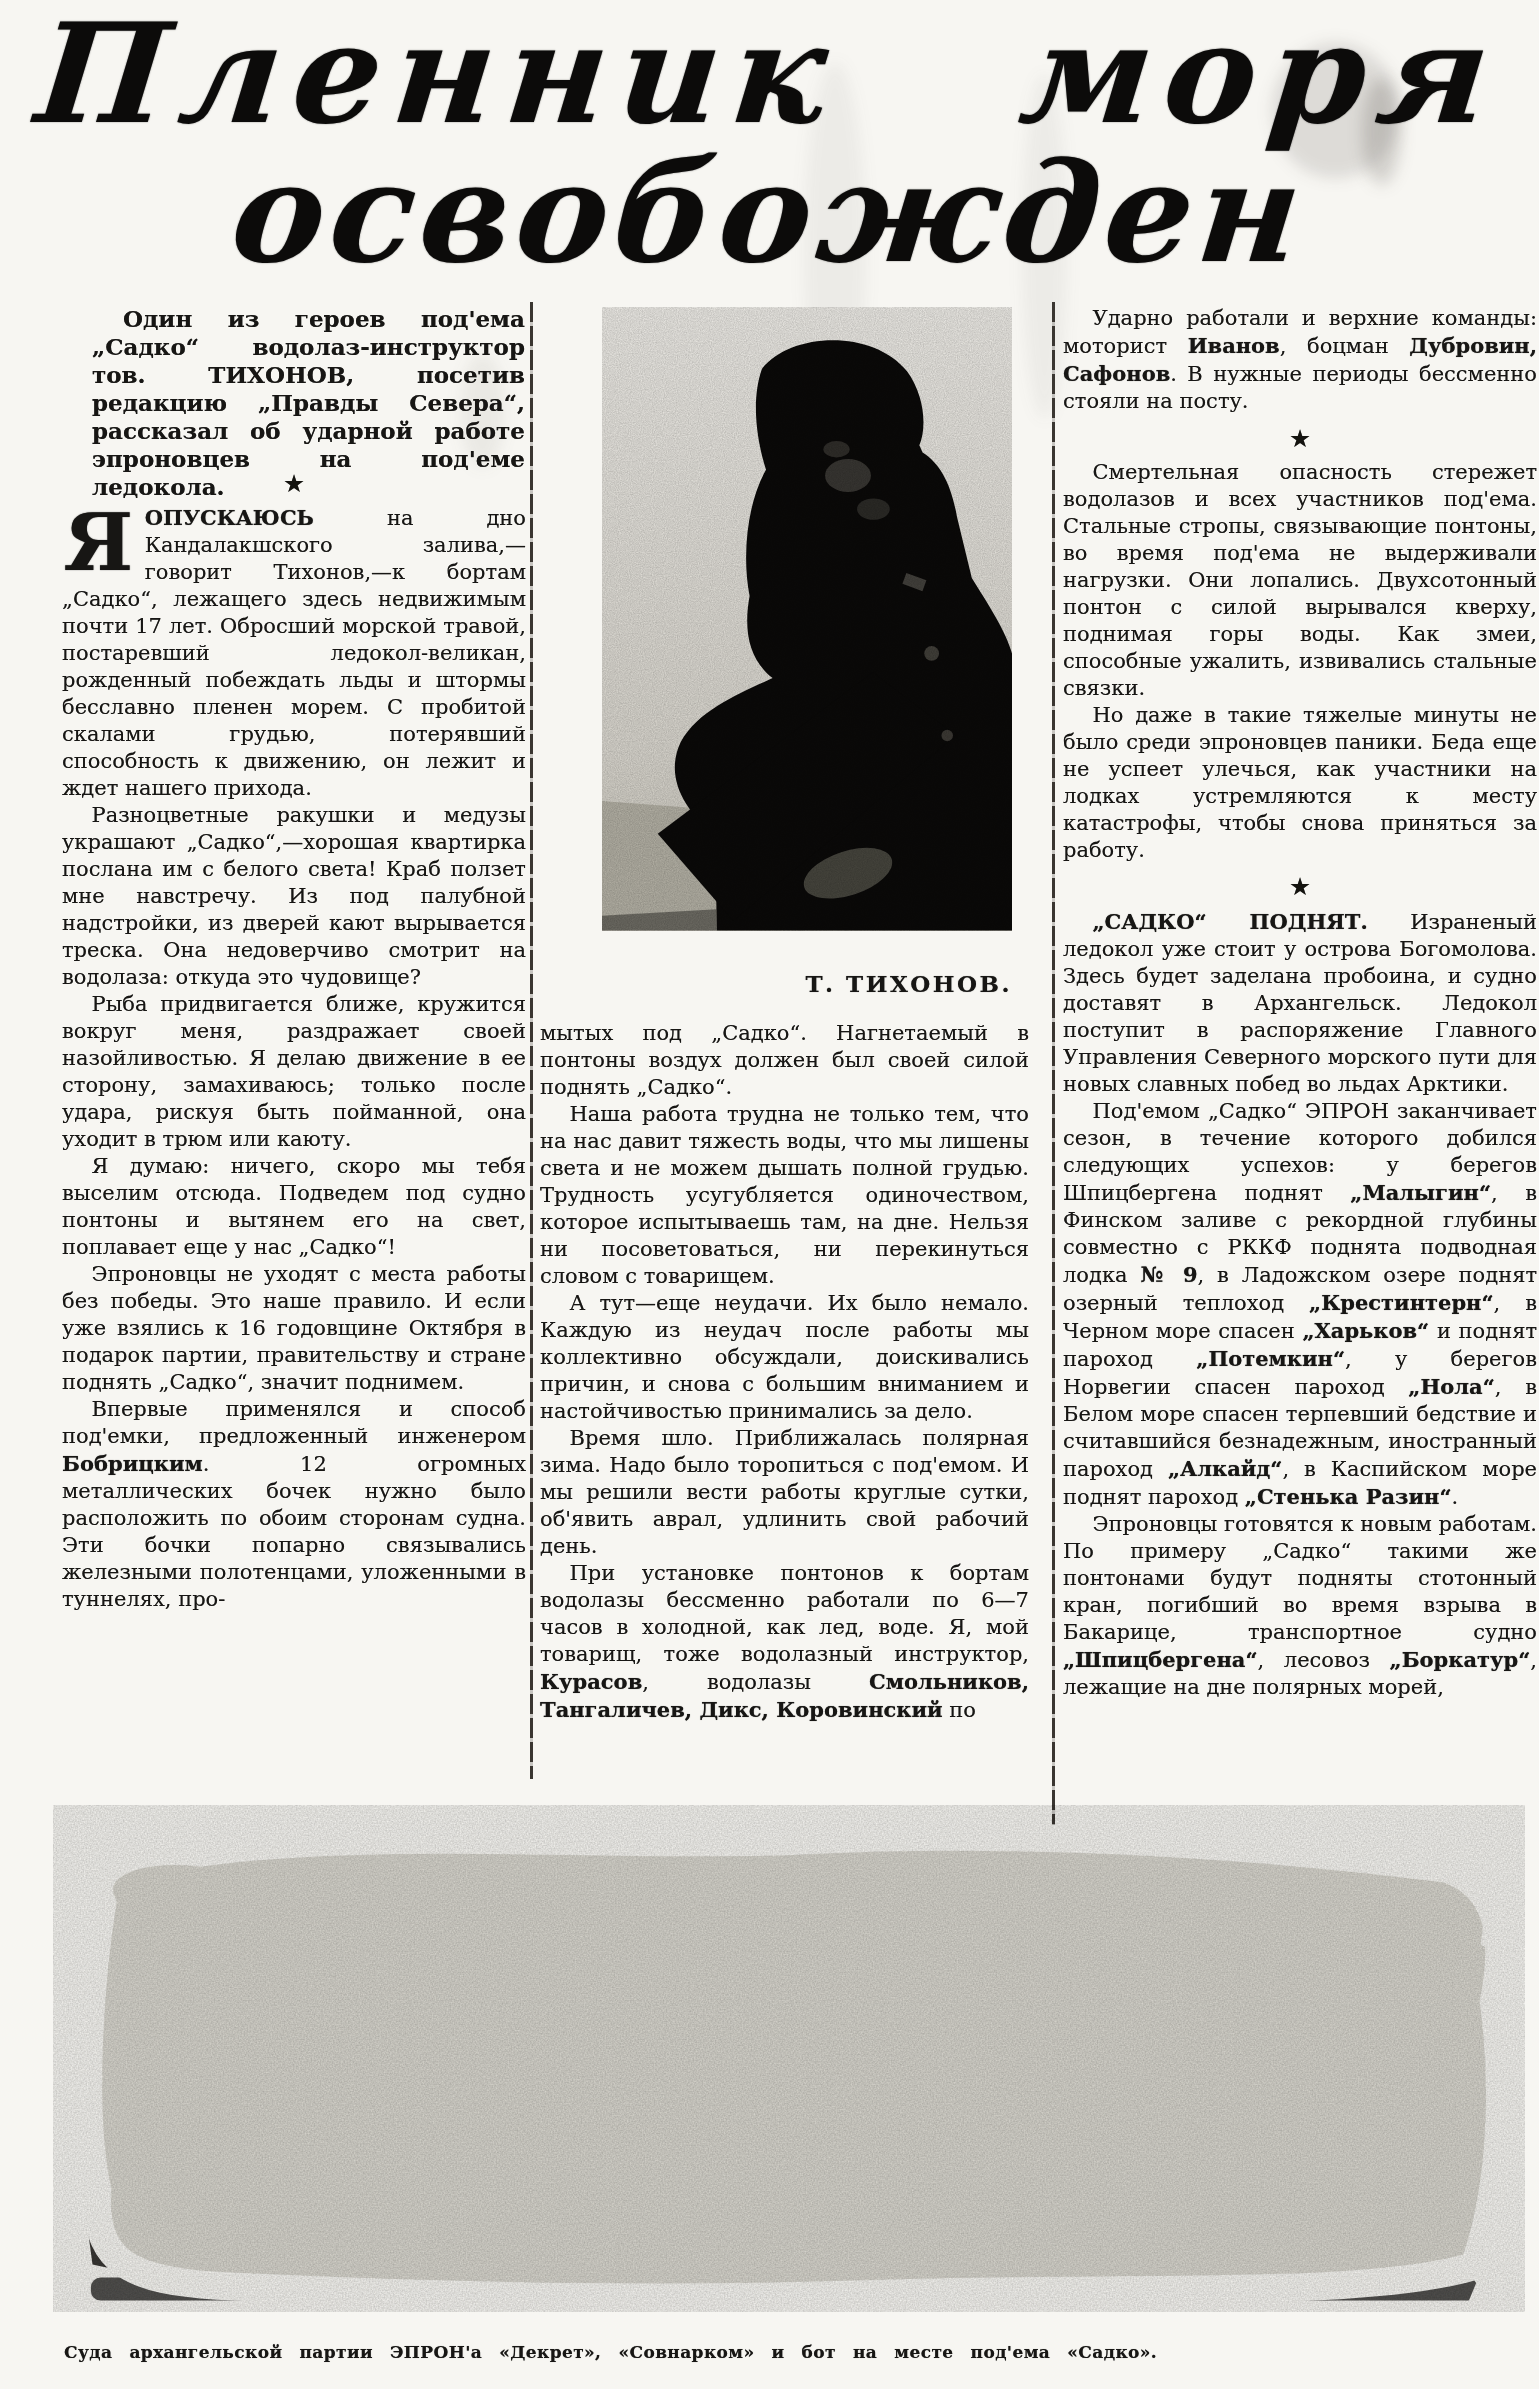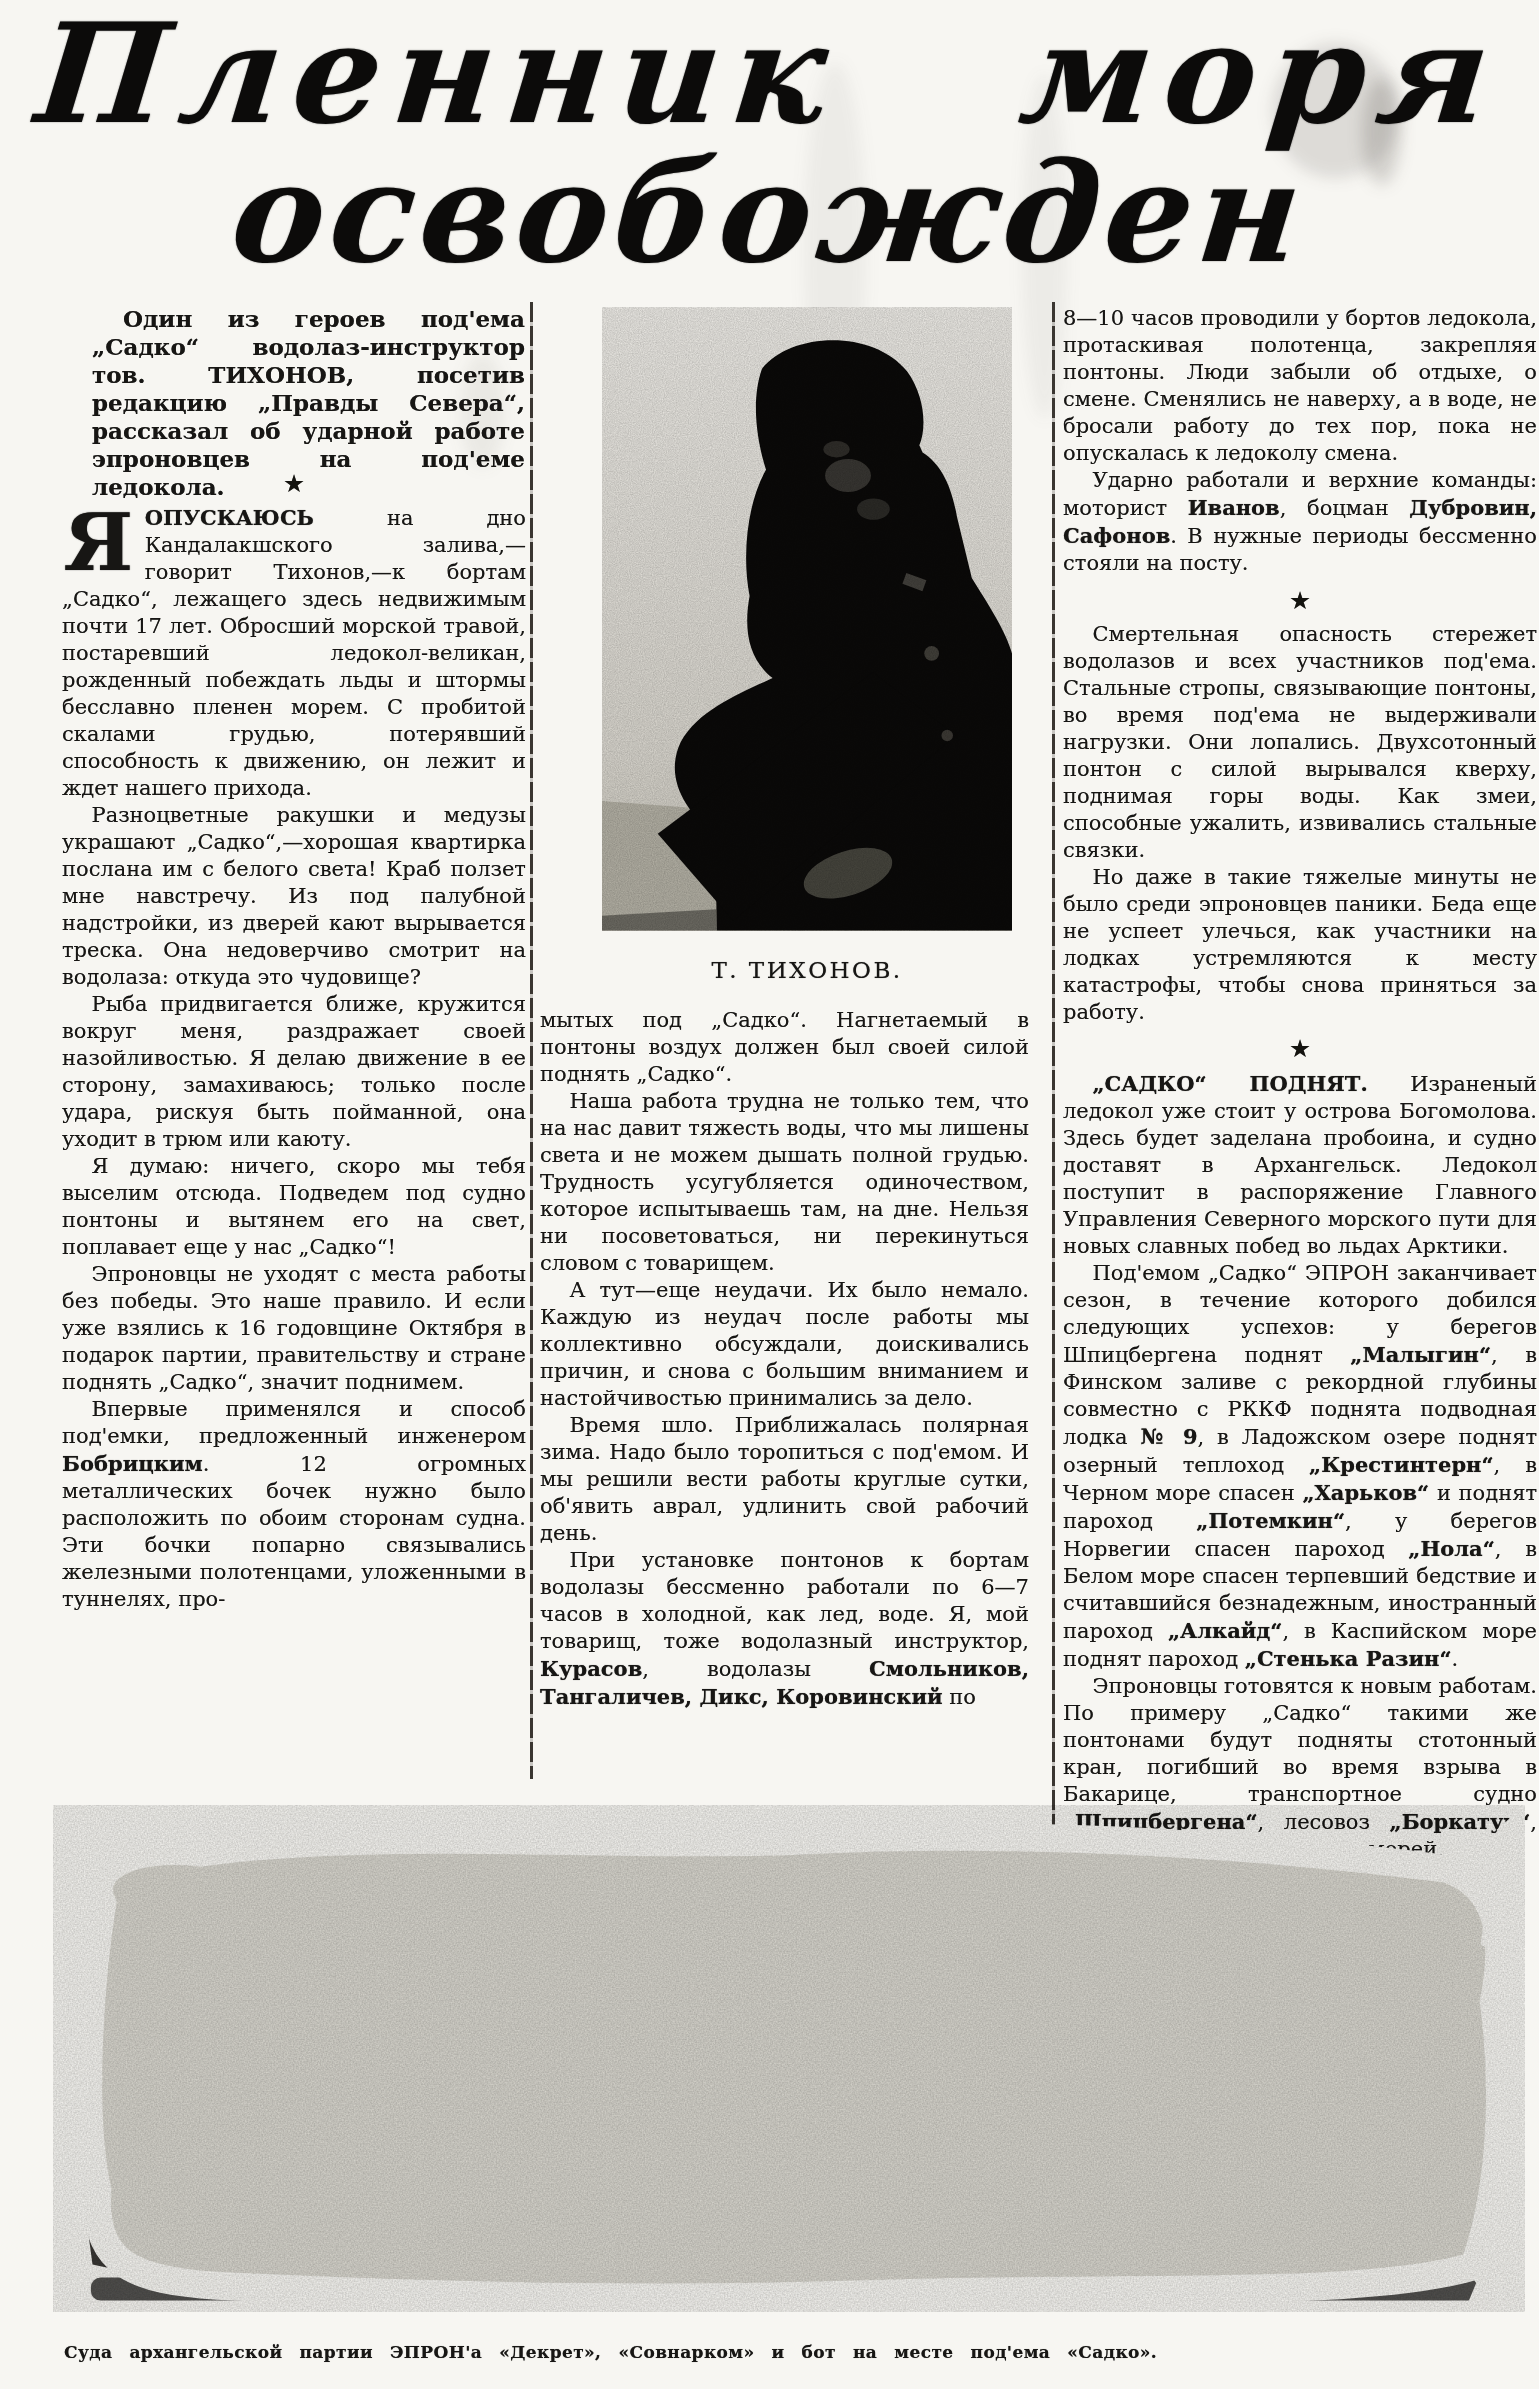--- a/index.html
+++ b/index.html
@@ -29,22 +29,22 @@
   .col-right{left:1063px;top:305px;width:474px;}
   .par{margin:0;text-indent:29.5px;}
   .par.noind{text-indent:0;}
   .par b{font-weight:bold;text-shadow:0 0 0.8px rgba(0,0,0,.7);}
   .dropcap{float:left;font-size:79px;line-height:67px;font-weight:bold;
            padding:4.9px 11.5px 0 1.6px;text-shadow:0 0 1.2px rgba(0,0,0,.7);}
   .star-sep{text-align:center;font-size:24.6px;line-height:34px;margin:6.6px 0 3.3px;color:#14130f;}
   
   .portrait{margin:4.9px 0 0 62px;width:410px;height:624px;}
   .portrait svg{display:block;width:100%;height:100%;}
-  .photo-caption{margin-top:26px;margin-left:62px;width:410px;text-align:center;
-                 font-weight:normal;font-size:23px;letter-spacing:2.5px;
+  .photo-caption{margin-top:39px;margin-left:62px;width:410px;text-align:right;
+                 font-weight:bold;font-size:23px;letter-spacing:2.5px;
                  text-shadow:0 0 0.8px rgba(0,0,0,.6);}
   .mid-text{margin-top:23px;}
   
   .ships{position:absolute;left:53px;top:1805px;width:1472px;height:507px;}
   .ships svg{display:block;width:100%;height:100%;}
   .bottom-caption{position:absolute;left:64px;top:2342px;width:1280px;
                   font-weight:bold;font-size:17px;letter-spacing:0.4px;word-spacing:10.7px;
                   text-shadow:0 0 0.7px rgba(0,0,0,.6);}
 </style>
 </head>
@@ -117,21 +117,20 @@
     <div class="mid-text">
         <p class="par noind"><span>мытых под „Садко“. Нагнетаемый в понтоны воздух должен был своей силой поднять „Садко“.</span></p>
         <p class="par"><span>Наша работа трудна не только тем, что на нас давит тяжесть воды, что мы лишены света и не можем дышать полной грудью. Трудность усугубляется одиночеством, которое испытываешь там, на дне. Нельзя ни посоветоваться, ни перекинуться словом с товарищем.</span></p>
         <p class="par"><span>А тут—еще неудачи. Их было немало. Каждую из неудач после работы мы коллективно обсуждали, доискивались причин, и снова с большим вниманием и настойчивостью принимались за дело.</span></p>
         <p class="par"><span>Время шло. Приближалась полярная зима. Надо было торопиться с под'емом. И мы решили вести работы круглые сутки, об'явить аврал, удлинить свой рабочий день.</span></p>
         <p class="par"><span>При установке понтонов к бортам водолазы бессменно работали по 6—7 часов в холодной, как лед, воде. Я, мой товарищ, тоже водолазный инструктор, </span><b>Курасов</b><span>, водолазы </span><b>Смольников, Тангаличев, Дикс, Коровинский</b><span> по</span></p>
       </div>
   </div>
 
   <div class="col col-right">
-      <p class="par noind"><span>8—10 часов проводили у бортов ледокола, протаскивая полотенца, закрепляя понтоны. Люди забыли об отдыхе, о смене. Сменялись не наверху, а в воде, не бросали работу до тех пор, пока не опускалась к ледоколу смена.</span></p>
       <p class="par"><span>Ударно работали и верхние команды: моторист </span><b>Иванов</b><span>, боцман </span><b>Дубровин, Сафонов</b><span>. В нужные периоды бессменно стояли на посту.</span></p>
       <div class="star-sep">★</div>
       <p class="par"><span>Смертельная опасность стережет водолазов и всех участников под'ема. Стальные стропы, связывающие понтоны, во время под'ема не выдерживали нагрузки. Они лопались. Двухсотонный понтон с силой вырывался кверху, поднимая горы воды. Как змеи, способные ужалить, извивались стальные связки.</span></p>
       <p class="par"><span>Но даже в такие тяжелые минуты не было среди эпроновцев паники. Беда еще не успеет улечься, как участники на лодках устремляются к месту катастрофы, чтобы снова приняться за работу.</span></p>
       <div class="star-sep">★</div>
       <p class="par"><b>„САДКО“ ПОДНЯТ.</b><span> Израненый ледокол уже стоит у острова Богомолова. Здесь будет заделана пробоина, и судно доставят в Архангельск. Ледокол поступит в распоряжение Главного Управления Северного морского пути для новых славных побед во льдах Арктики.</span></p>
       <p class="par"><span>Под'емом „Садко“ ЭПРОН заканчивает сезон, в течение которого добился следующих успехов: у берегов Шпицбергена поднят </span><b>„Малыгин“</b><span>, в Финском заливе с рекордной глубины совместно с РККФ поднята подводная лодка </span><b>№ 9</b><span>, в Ладожском озере поднят озерный теплоход </span><b>„Крестинтерн“</b><span>, в Черном море спасен </span><b>„Харьков“</b><span> и поднят пароход </span><b>„Потемкин“</b><span>, у берегов Норвегии спасен пароход </span><b>„Нола“</b><span>, в Белом море спасен терпевший бедствие и считавшийся безнадежным, иностранный пароход </span><b>„Алкайд“</b><span>, в Каспийском море поднят пароход </span><b>„Стенька Разин“</b><span>.</span></p>
       <p class="par"><span>Эпроновцы готовятся к новым работам. По примеру „Садко“ такими же понтонами будут подняты стотонный кран, погибший во время взрыва в Бакарице, транспортное судно </span><b>„Шпицбергена“</b><span>, лесовоз </span><b>„Боркатур“</b><span>, лежащие на дне полярных морей,</span></p>
     </div>
 

